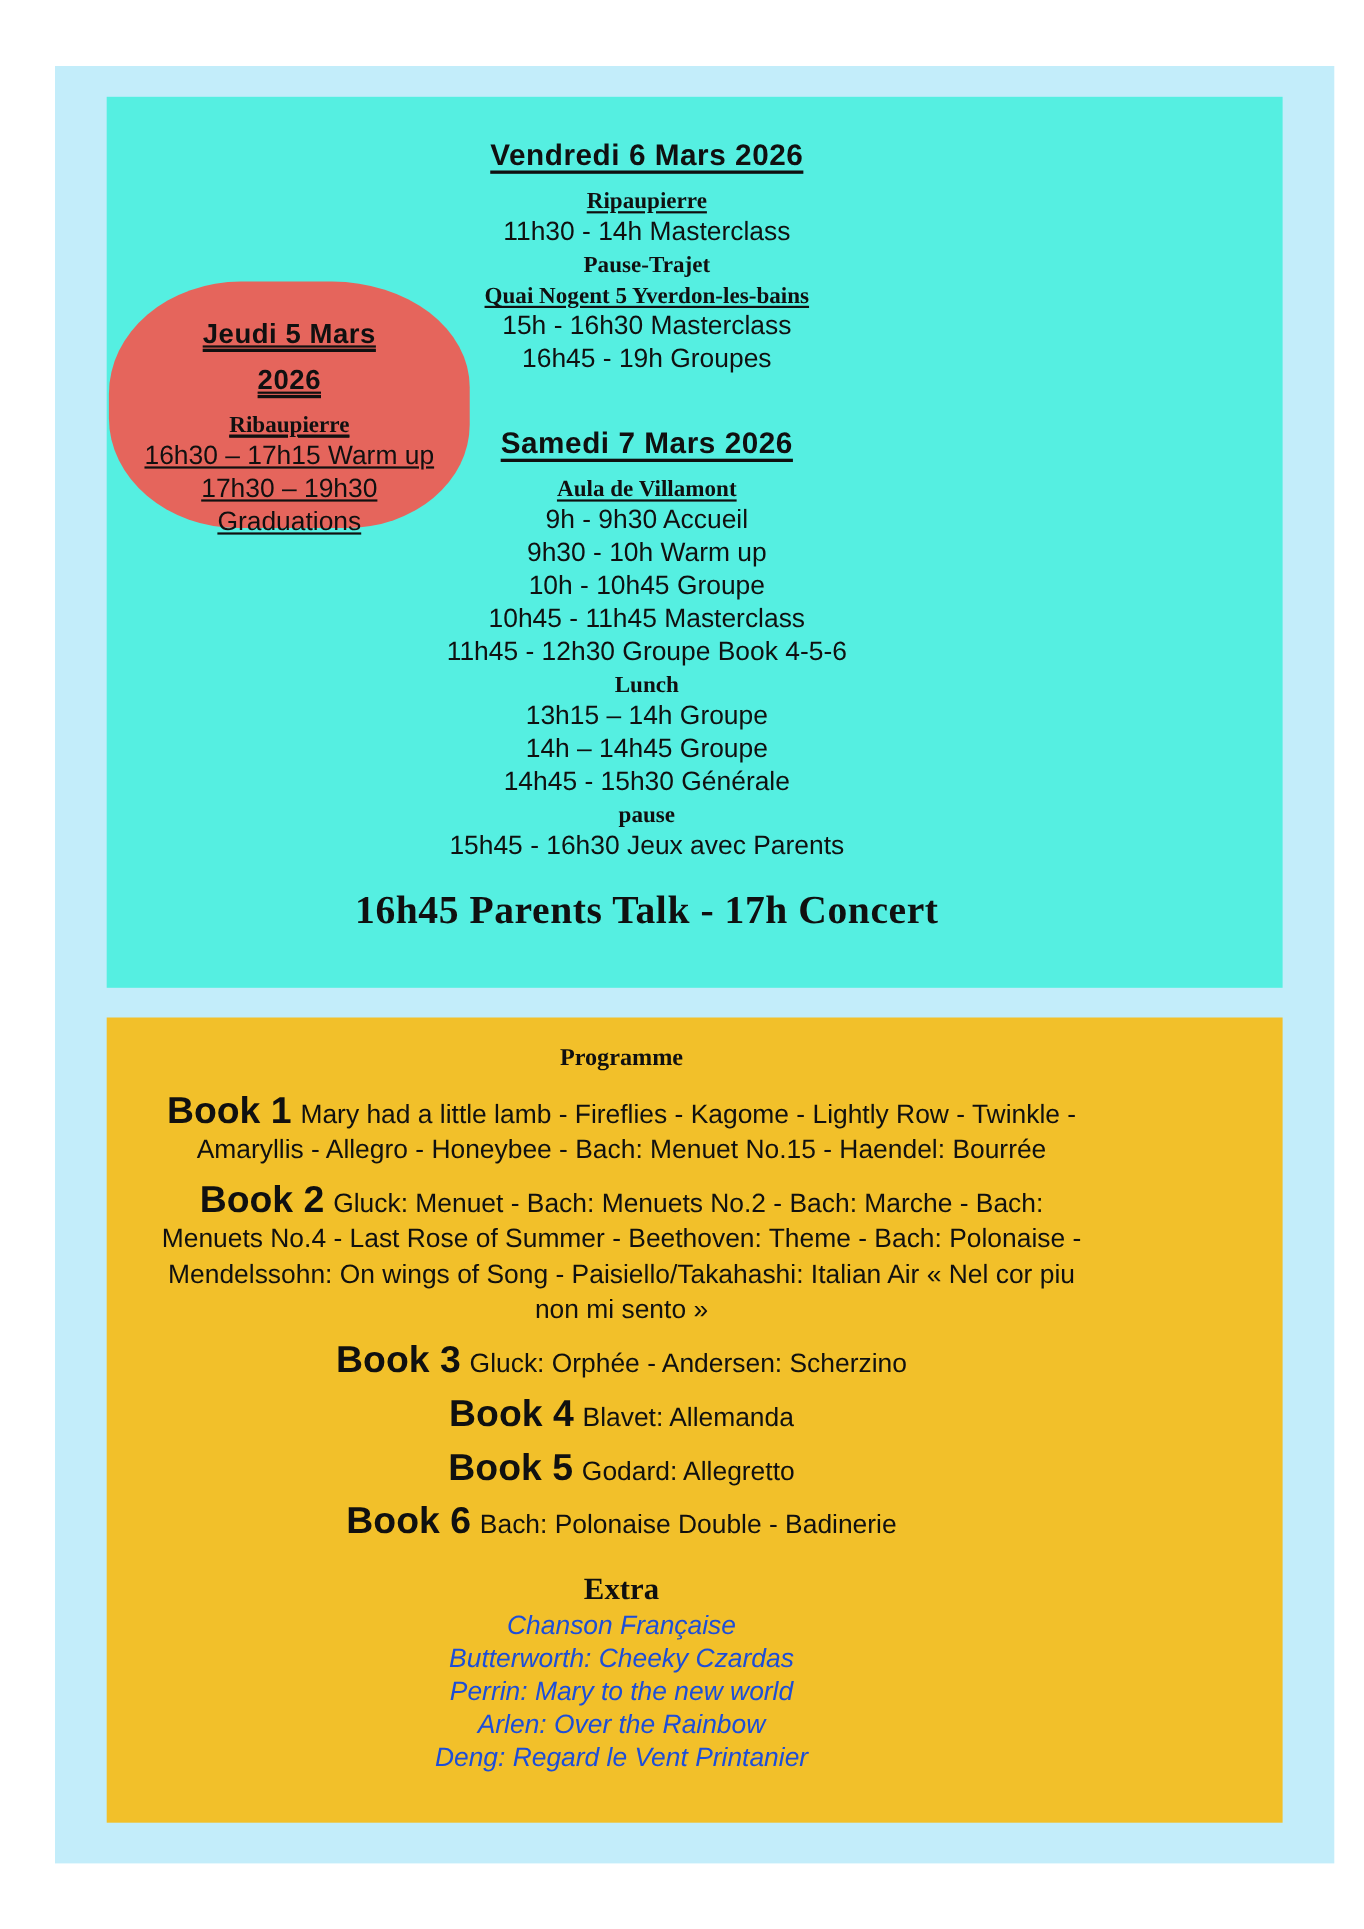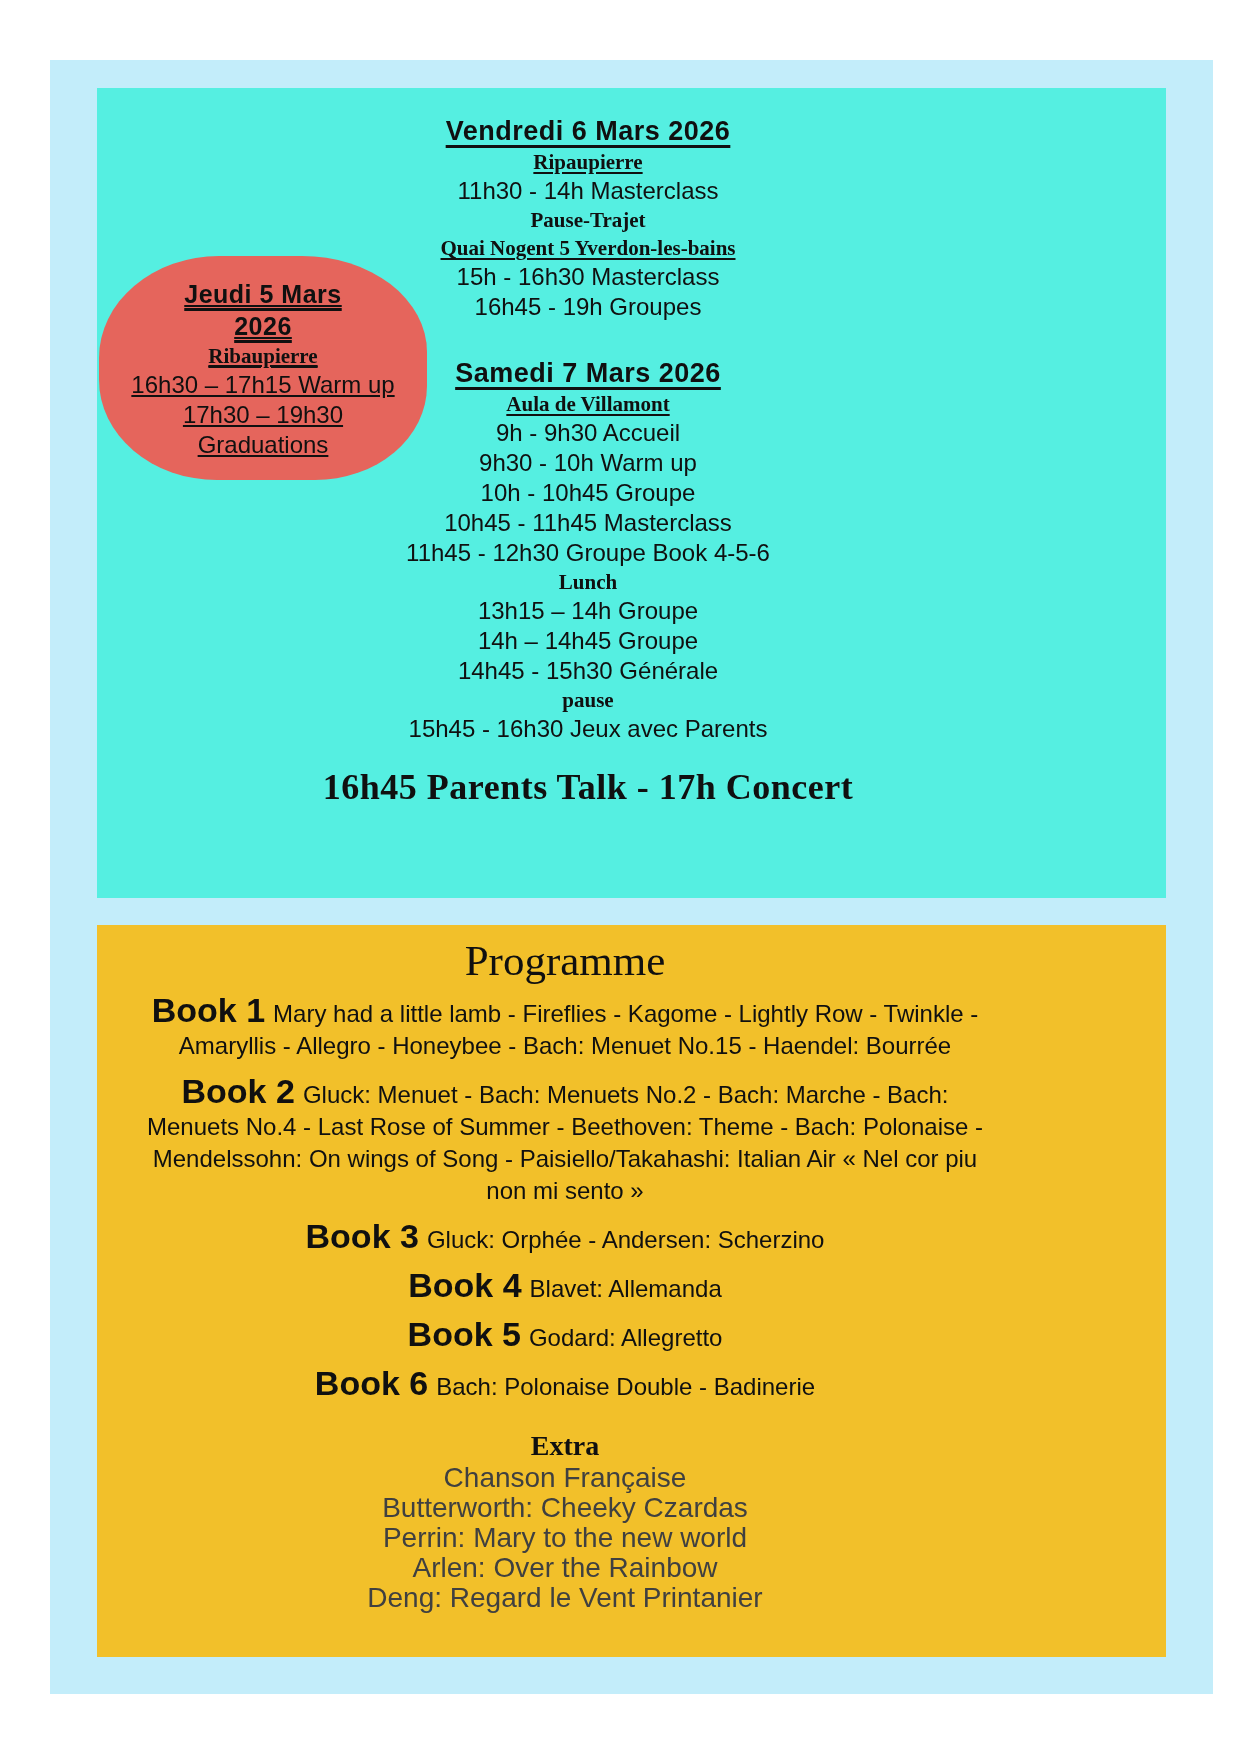--- a/index.html
+++ b/index.html
@@ -16,43 +16,43 @@
     background:#e5655c;
     border-radius:120px 125px 112px 118px / 102px 96px 94px 100px;
     text-align:center; padding-top:22px; box-sizing:border-box;text-decoration:underline;
   }
 
   .sched { position:absolute; left:111px; top:26px; width:760px; text-align:center; }
 
   .day-title {
     font-size:27px; font-weight:bold; letter-spacing:0.5px;
     text-decoration:underline; text-decoration-thickness:3px; text-underline-offset:5px;
-    line-height:34px; margin:0;
+    line-height:34px; margin:10px;
   }
   .day-title.small { font-size:25px; line-height:32px; }
   .venue {
     font-family:"Liberation Serif", serif; font-size:21px; font-weight:bold;
     text-decoration:underline; text-decoration-thickness:2px; text-underline-offset:3px;
     line-height:28px;
   }
   .t-line { font-size:24px; line-height:30px; }
   .s-break { font-family:"Liberation Serif", serif; font-size:21px; font-weight:bold; line-height:28px; }
   .blk-gap { height:34px; }
 
   .concert {
     font-family:"Liberation Serif", serif; font-size:36px; font-weight:bold;
     margin-top:22px; letter-spacing:0.5px;
   }
 
   .prog { position:absolute; left:43px; top:16px; width:850px; text-align:center; }
-  .prog-title { font-family:"Liberation Serif", serif; font-size:43px; font-weight:normal; line-height:40px; margin-bottom:10px; }
+  .prog-title { font-family:"Liberation Serif", serif; font-size:22px; font-weight:bold; line-height:40px; margin-bottom:10px; }
   .book { font-size:24px; line-height:32px; margin:13px 0; }
   .book-label { font-size:34px; font-weight:bold; margin-right:8px; }
   .extra-title { font-family:"Liberation Serif", serif; font-size:28px; font-weight:bold; margin-top:26px; line-height:34px; }
-  .extra-line { font-size:28px; line-height:30px; color:#404040; }
+  .extra-line { font-size:24px; line-height:30px; color:#1d4ed8;font-style:italic; }
 </style>
 </head>
 <body>
 
 <div class="page">
   <div class="frame">
 
     <div class="teal-box">
 
       <div class="red-blob">

